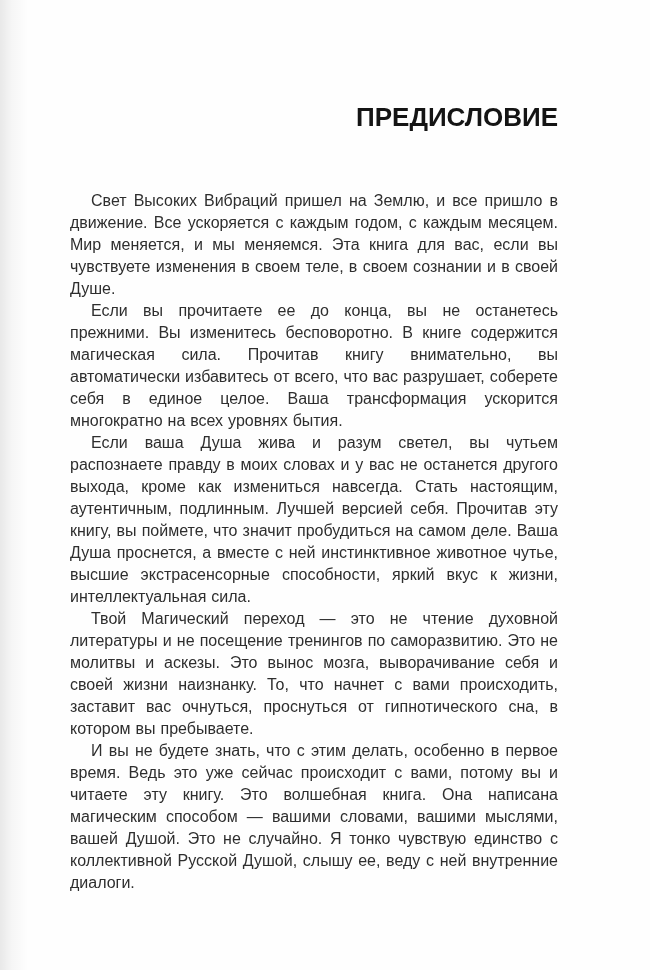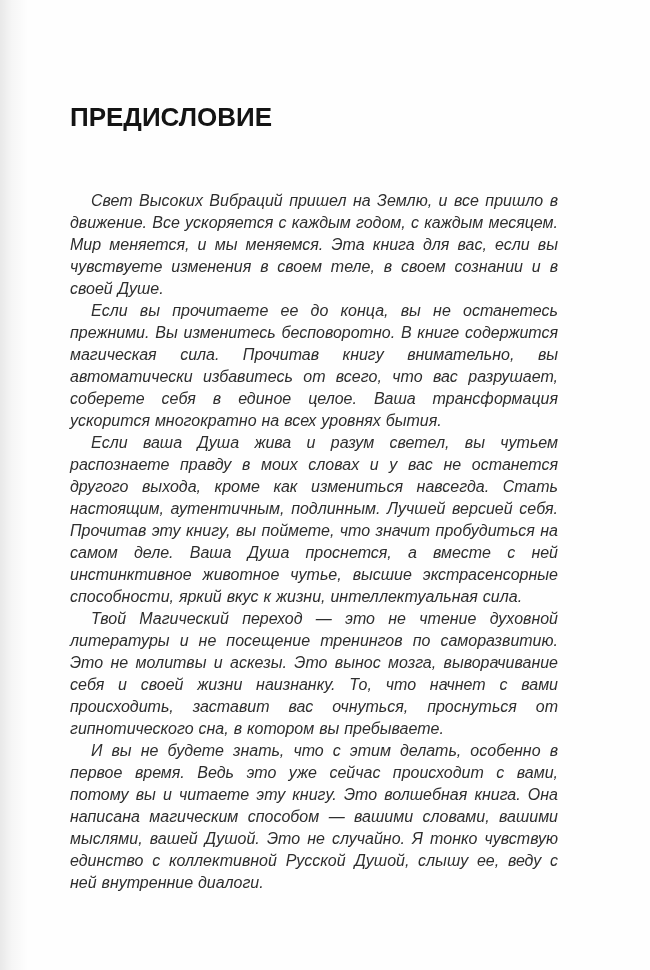--- a/index.html
+++ b/index.html
@@ -32,20 +32,21 @@
       rgba(0,0,0,0.035) 40%,
       rgba(0,0,0,0.0) 100%);
     pointer-events: none;
   }
   .chapter-title {
     position: absolute;
     top: 101px;
     left: 70px;
     width: 488px;
     margin: 0;
+    text-align: right;
     font-size: 26px;
     line-height: 32px;
     font-weight: 700;
     letter-spacing: 0px;
     color: var(--title-ink, #141414);
   }
   .chapter-body {
     position: absolute;
     top: 190px;
     left: 70px;
@@ -53,21 +54,20 @@
   }
   .para {
     margin: 0;
     padding: 0;
     text-indent: 21px;
     font-size: 16px;
     line-height: 22px;
     text-align: justify;
     color: var(--body-ink, #2e2e2e);
     word-spacing: 0.5px;
-    font-style: italic;
   }
 </style>
 </head>
 <body>
 
 <div class="page">
   <div class="gutter-shadow"></div>
   <h1 class="chapter-title">ПРЕДИСЛОВИЕ</h1>
   <div class="chapter-body" id="chapter-body">
       <p class="para">Свет Высоких Вибраций пришел на Землю, и все пришло в движение. Все ускоряется с каждым годом, с каждым месяцем. Мир меняется, и мы меняемся. Эта книга для вас, если вы чувствуете изменения в своем теле, в своем сознании и в своей Душе.</p>

